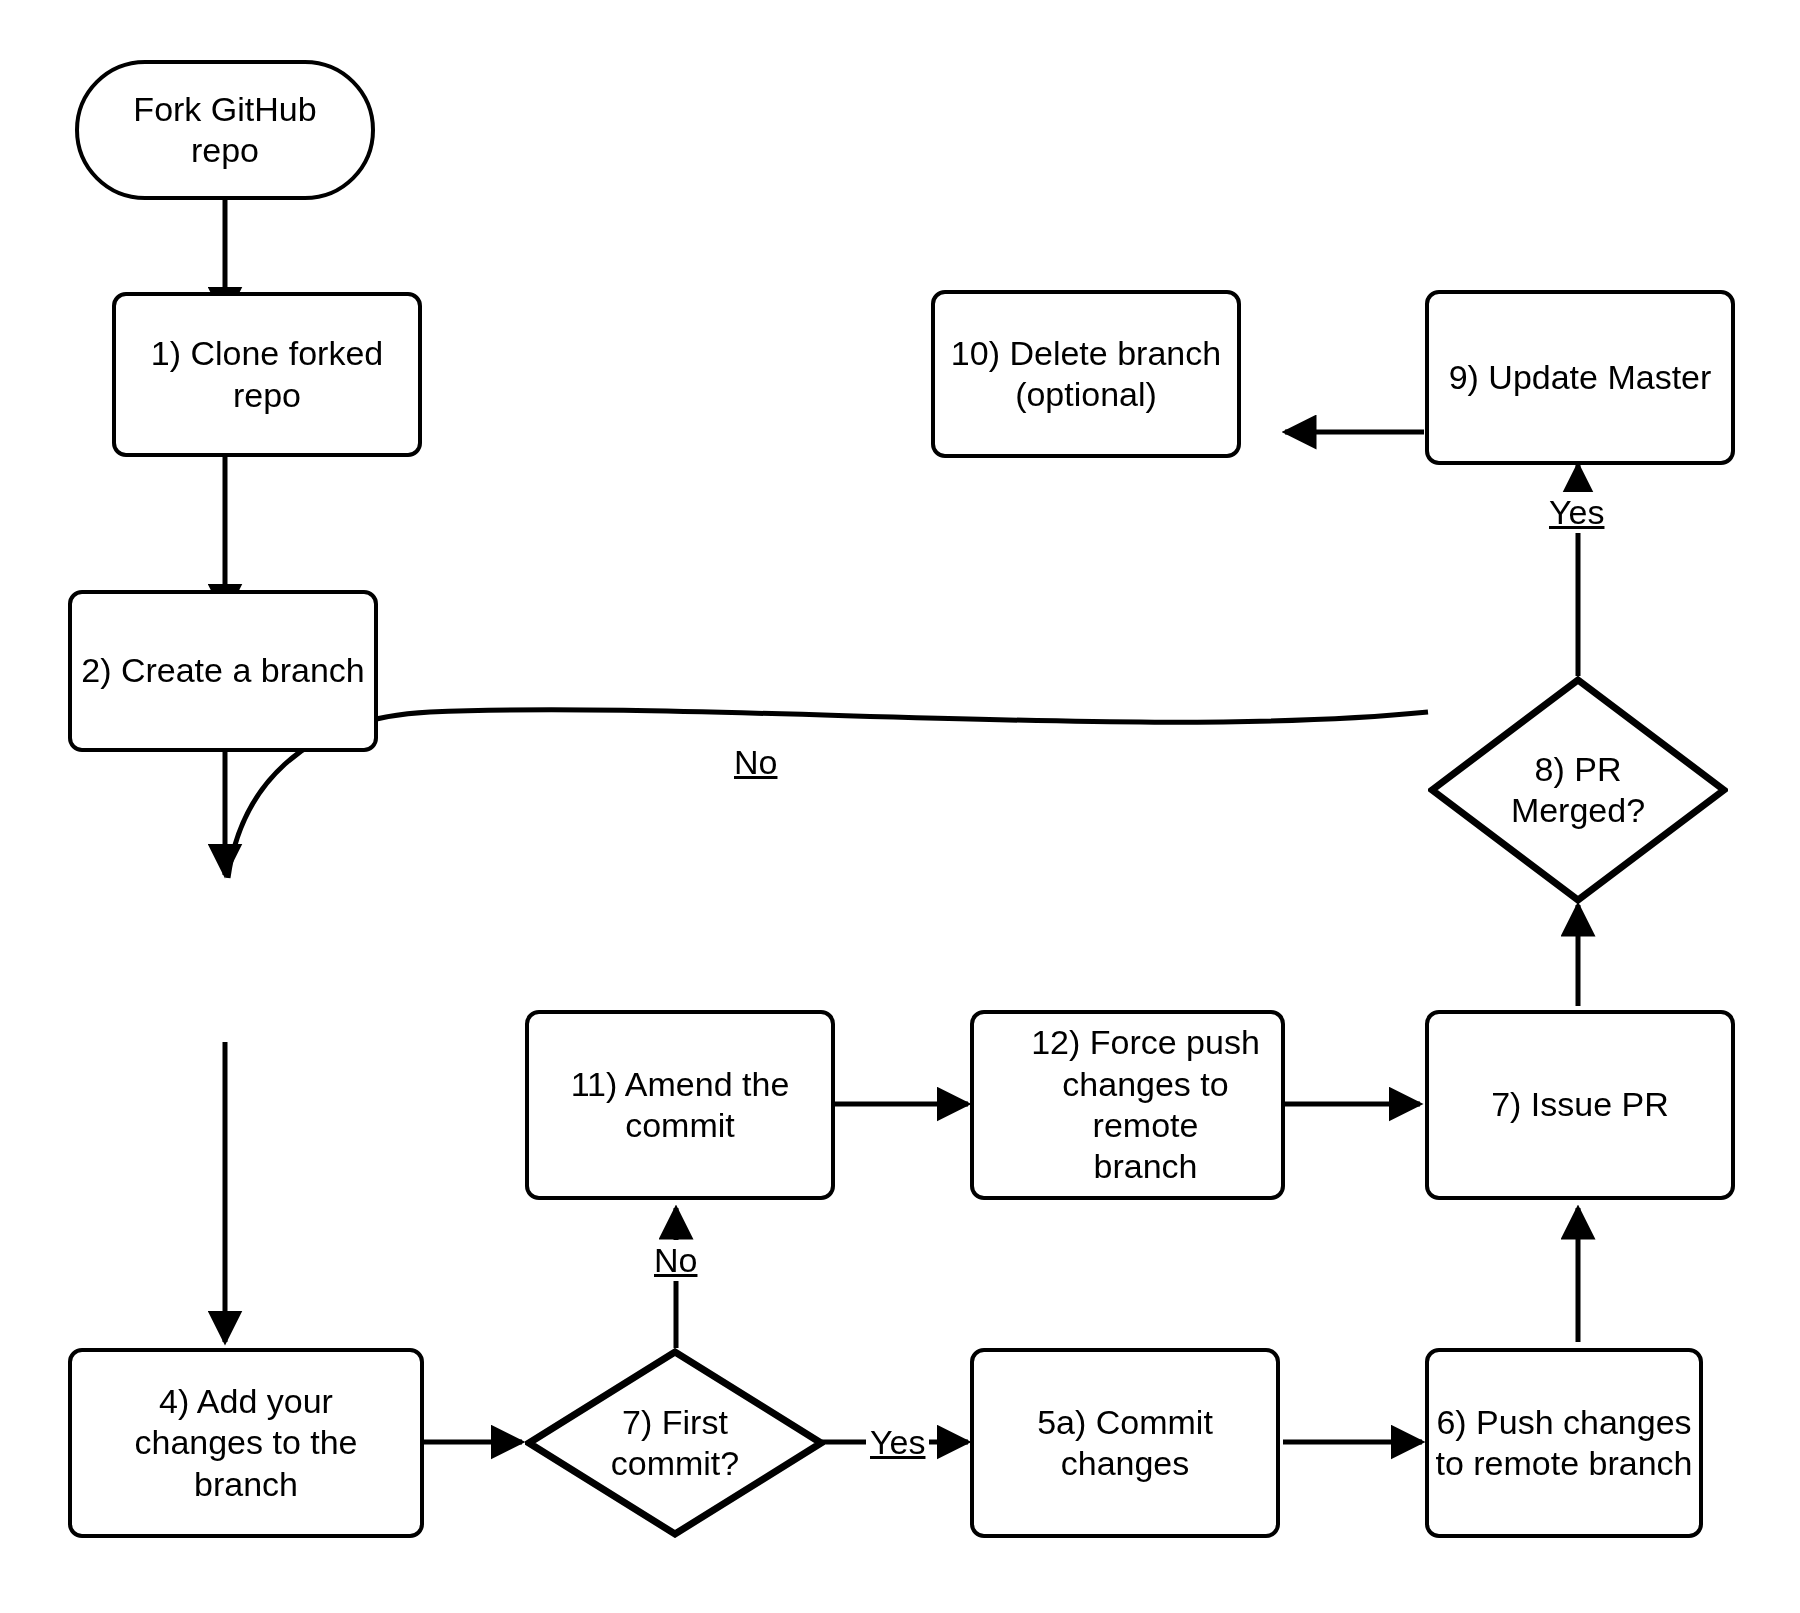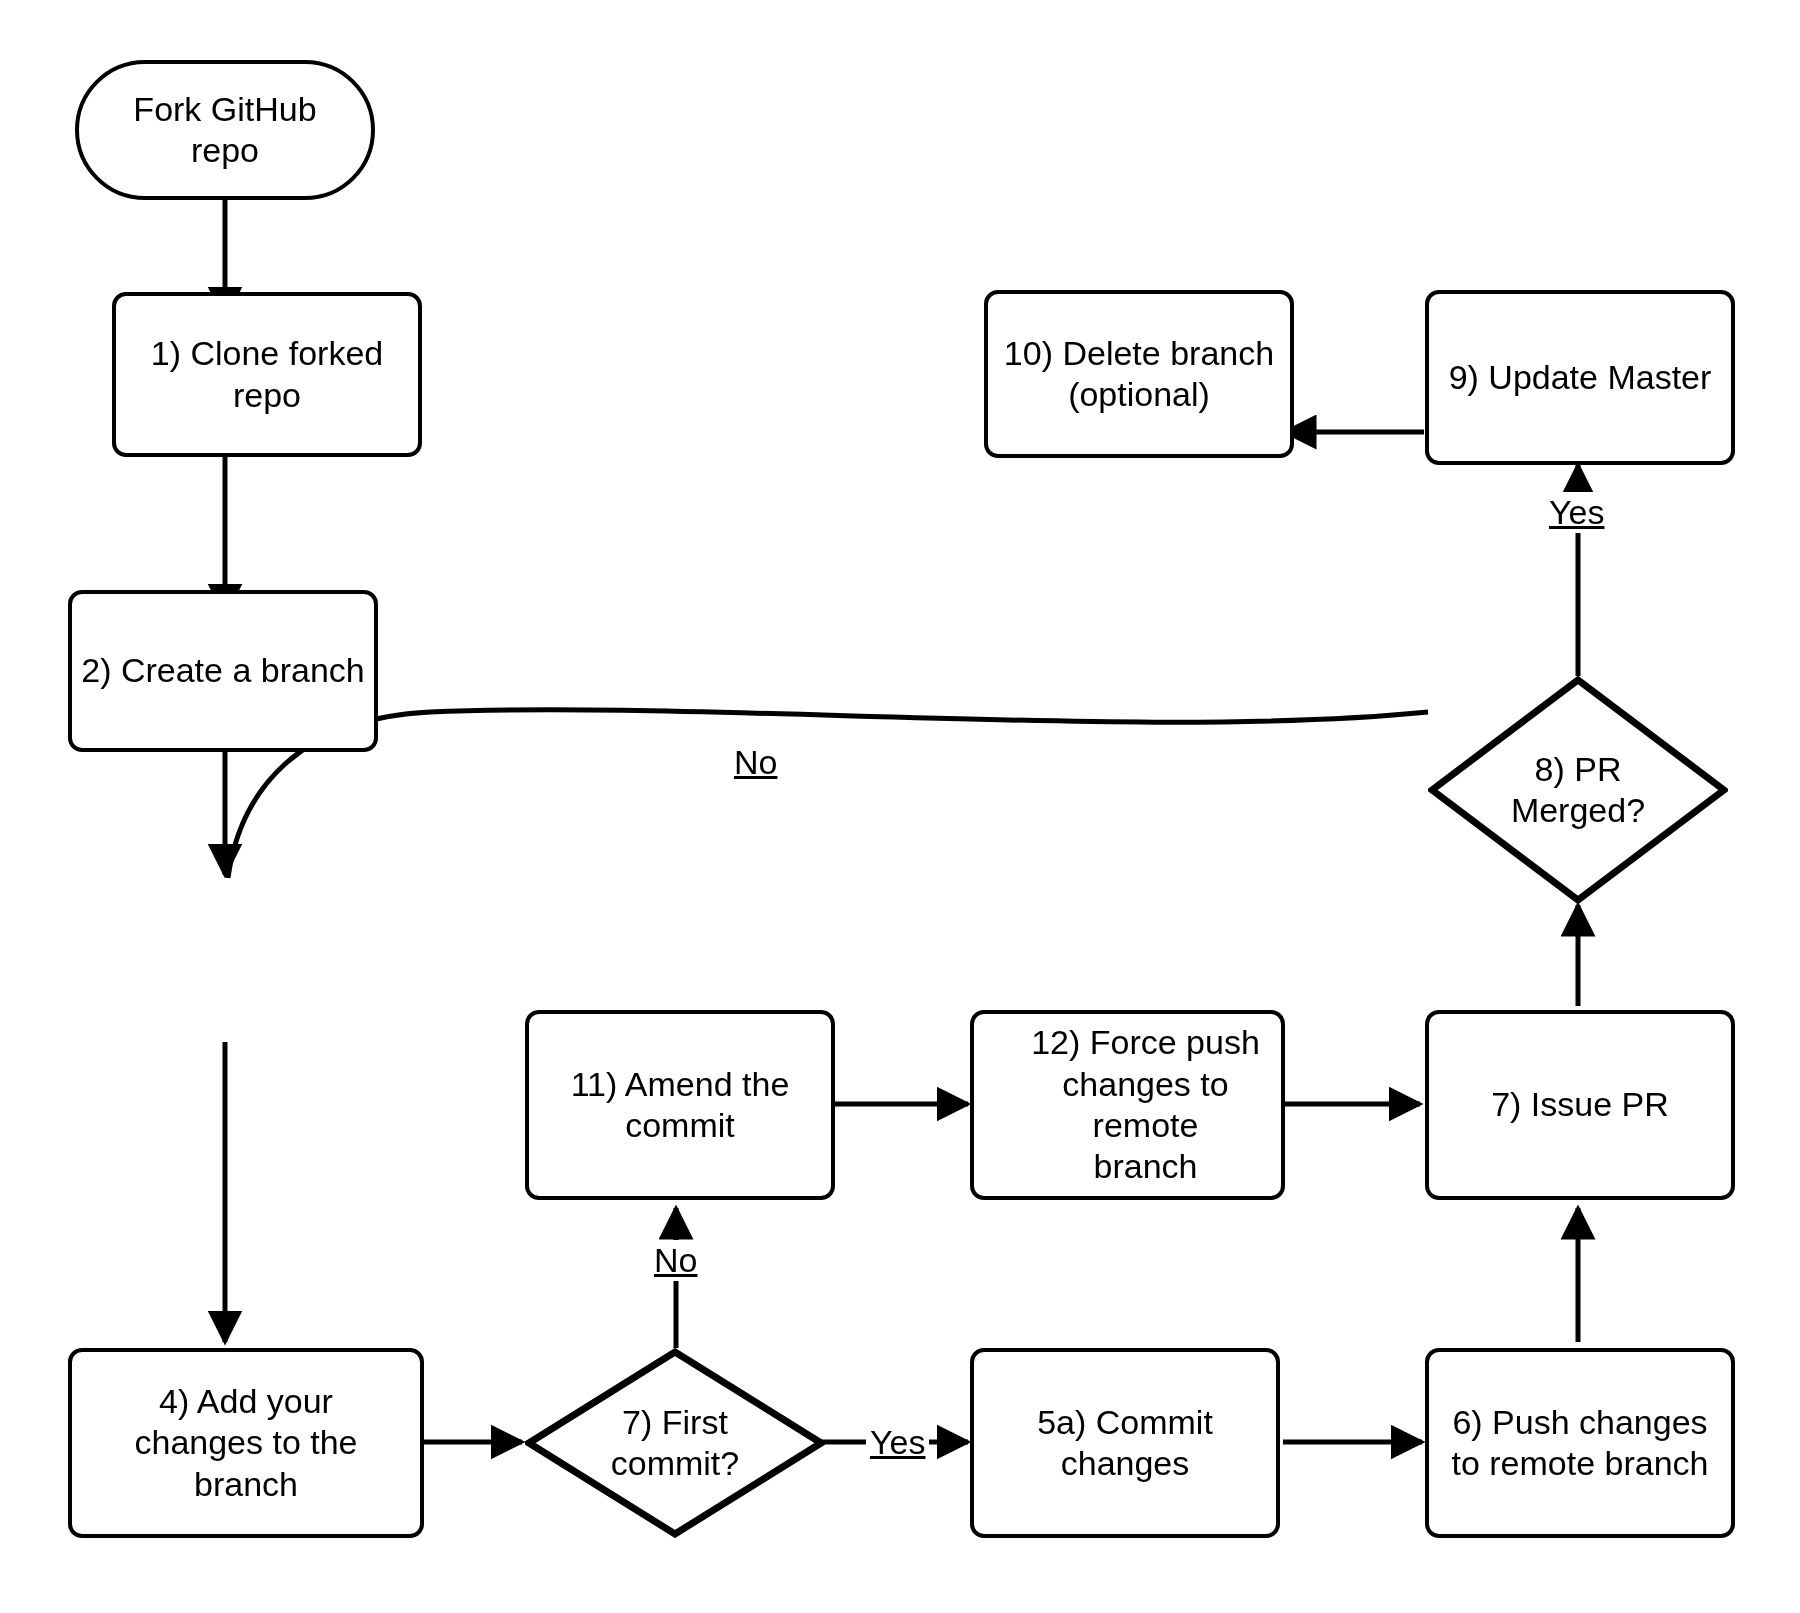--- a/index.html
+++ b/index.html
@@ -140,42 +140,42 @@
     </svg>
     <span class="dlabel">7) First
 commit?</span>
   </div>
 
   <div class="node box" style="left:970px; top:1348px; width:310px; height:190px;">
     <span>5a) Commit
 changes</span>
   </div>
 
-  <div class="node box" style="left:1425px; top:1348px; width:310px; height:190px;">
+  <div class="node box" style="left:1425px; top:1348px; width:278px; height:190px;">
     <span>6) Push changes
 to remote branch</span>
   </div>
 
   <div class="node box" style="left:1425px; top:1010px; width:310px; height:190px;">
     <span>7) Issue PR</span>
   </div>
 
   <div class="node diamond" style="left:1428px; top:676px; width:300px; height:228px;">
     <svg class="dshape" viewBox="0 0 300 228" preserveAspectRatio="none">
       <polygon points="150,4 296,114 150,224 4,114" fill="#ffffff" stroke="#000000" stroke-width="7"></polygon>
     </svg>
     <span class="dlabel">8) PR
 Merged?</span>
   </div>
 
   <div class="node box" style="left:1425px; top:290px; width:310px; height:175px;">
     <span>9) Update Master</span>
   </div>
 
-  <div class="node box" style="left:984px; top:290px; width:310px; height:168px;">
+  <div class="node box" style="left:931px; top:290px; width:310px; height:168px;">
     <span>10) Delete branch
 (optional)</span>
   </div>
 
   <div class="node box" style="left:525px; top:1010px; width:310px; height:190px;">
     <span>11) Amend the
 commit</span>
   </div>
 
   <div class="node box" style="left:970px; top:1010px; width:315px; height:190px;padding-left:36px;">

